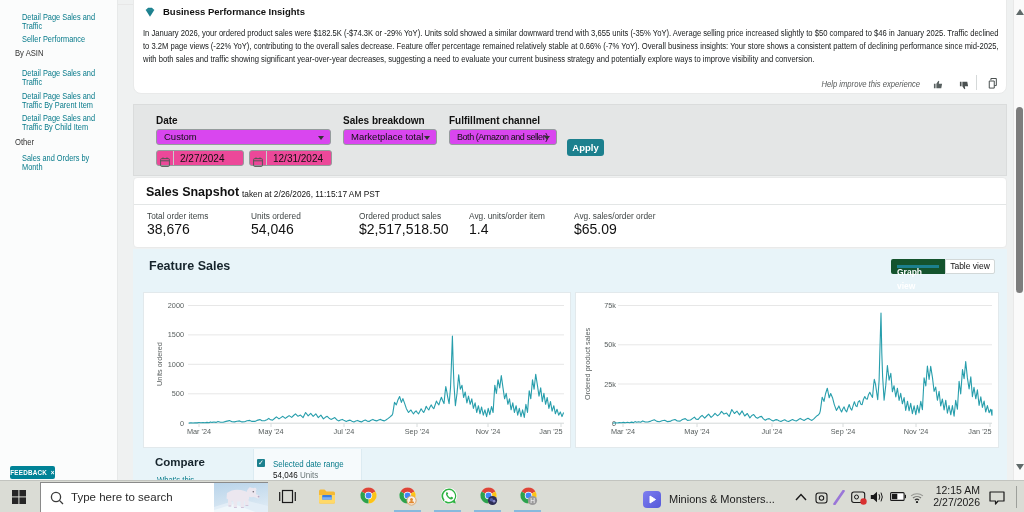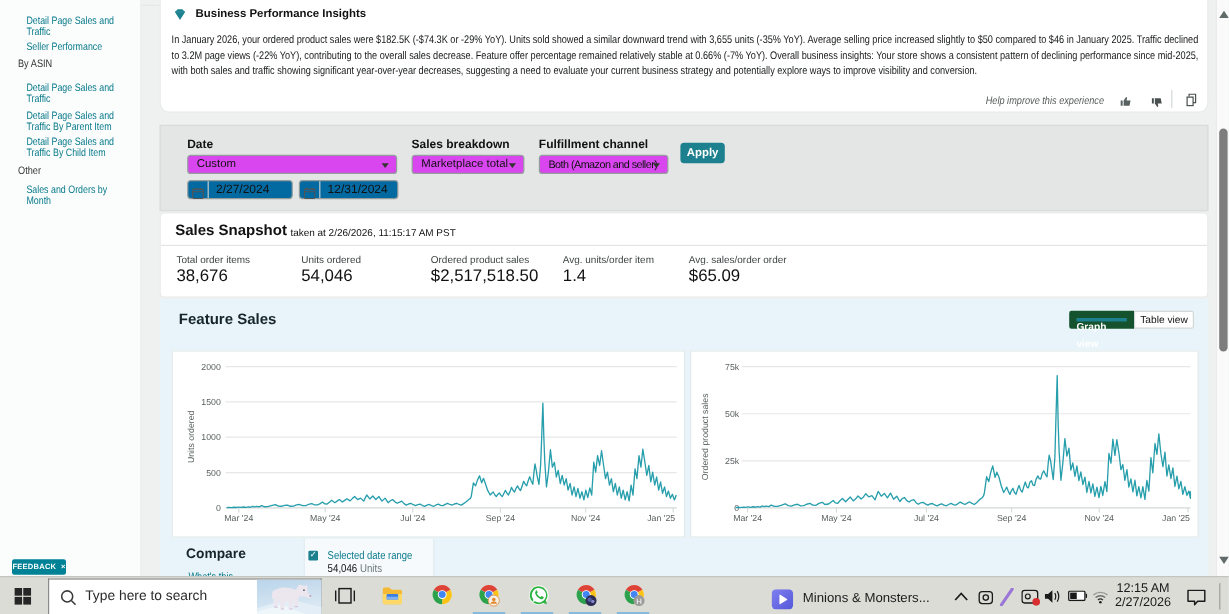--- a/index.html
+++ b/index.html
@@ -16,24 +16,24 @@
 #insight{left:133px;top:-14px;width:874px;height:108px}
 #insight .tt{position:absolute;left:29px;top:19px;font-size:9.5px;font-weight:bold;color:#111}
 .ipwrap{position:absolute;left:9px;top:40px}
 .ip{white-space:nowrap;font-size:9.2px;line-height:13px;color:#16191a;transform:scaleX(.83);transform-origin:0 0}
 #insight .foot{position:absolute;right:86px;top:92px;font-size:9px;font-style:italic;color:#565959;transform:scaleX(.85);transform-origin:100% 0;white-space:nowrap}
 
 #filter{left:133px;top:104px;width:874px;height:72px;background:#e4e6e6;border:1px solid #dadcdc;border-radius:0}
 .flabel{position:absolute;font-size:10px;font-weight:bold;color:#111}
 .fsel{position:absolute;background:#d946ef;border:1px solid #949c9c;border-radius:3px;font-size:9.5px;color:#111;line-height:14px;padding-left:7px;white-space:nowrap;overflow:hidden}
 .fsel .chev{position:absolute;right:6px;top:6px;width:0;height:0;border-left:3.5px solid transparent;border-right:3.5px solid transparent;border-top:4.5px solid #333}
-.dinp{position:absolute;background:#0369a1;border:1px solid #949c9c;border-radius:3px;height:16px}
+.dinp{position:absolute;background:#ec4899;border:1px solid #949c9c;border-radius:3px;height:16px}
 .dinp .cal{position:absolute;left:0;top:0;width:17px;height:14px;border-right:1px solid #c8cccc;text-align:center;padding-top:2px}
 .dinp .dtx{position:absolute;left:23px;top:2px;font-size:10px;color:#111}
-#applybtn{position:absolute;left:433px;top:14px;width:37px;height:17px;background:#1c808e;border-radius:3px;color:#fff;font-size:9.5px;font-weight:bold;text-align:center;line-height:17px}
+#applybtn{position:absolute;left:433px;top:34px;width:37px;height:17px;background:#1c808e;border-radius:3px;color:#fff;font-size:9.5px;font-weight:bold;text-align:center;line-height:17px}
 
 #snap{left:133px;top:177px;width:874px;height:71px;background:#fff;border:1px solid #e9eaea;border-radius:4px}
 #snap .shead{position:absolute;left:0;top:0;width:100%;height:27px;border-bottom:1px solid #e3e6e6}
 #snap h2{position:absolute;left:12px;top:7px;font-size:12.5px;font-weight:bold;color:#111}
 #snap .taken{position:absolute;left:108px;top:11px;font-size:8.3px;color:#111}
 .mlabel{position:absolute;top:33px;font-size:8.3px;color:#3f4545}
 .mval{position:absolute;top:43px;font-size:14px;color:#111}
 
 #compare{left:133px;top:249px;width:874px;height:231px;background:#e8f4f9}
 #compare h3{position:absolute;left:16px;top:10px;font-size:12.5px;font-weight:bold;color:#16242c}
@@ -51,21 +51,21 @@
 
 #sbtrack{left:1013px;top:0;width:11px;height:480px;background:#fafafa;border-left:1px solid #e8e8e8}
 #sbthumb{position:absolute;left:2px;top:107px;width:7px;height:186px;background:#7d7d7d;border-radius:4px}
 .sbarr{position:absolute;left:1.5px;width:0;height:0;border-left:4px solid transparent;border-right:4px solid transparent}
 
 #feedback{left:10px;top:466px;width:45px;height:13px;background:#008296;border-radius:2px;color:#fff;font-size:6.3px;font-weight:bold;text-align:center;line-height:13px;letter-spacing:.2px}
 
 #taskbar{left:0;top:480px;width:1024px;height:32px;background:#dadcd5;border-top:1px solid #c2c4bf}
 #searchbox{position:absolute;left:40px;top:1px;width:228px;height:31px;background:#fff;border:1px solid #8a8a8a;border-bottom:none}
 #searchbox .stx{position:absolute;left:30px;top:8px;font-size:11.5px;color:#2b2b2b}
-#tbtime{position:absolute;left:925px;top:4px;width:55px;text-align:center;font-size:10.5px;color:#1b1b1b;line-height:11.5px}
+#tbtime{position:absolute;left:925px;top:4px;width:55px;text-align:right;font-size:10.5px;color:#1b1b1b;line-height:11.5px}
 .tbunder{position:absolute;top:29px;height:3px;width:27px;background:#87b9dd}
 #mediatitle{position:absolute;left:669px;top:12px;font-size:11px;color:#1b1b1b}
 </style>
 </head>
 <body>
 
 <div class="abs" style="left:0;top:4px;width:133px;height:1px;background:#e7e7e7"></div>
 <div class="abs" style="left:29px;top:0;width:18px;height:2px;background:#9aa0a0"></div>
 
 <div id="sidebar" class="abs">

